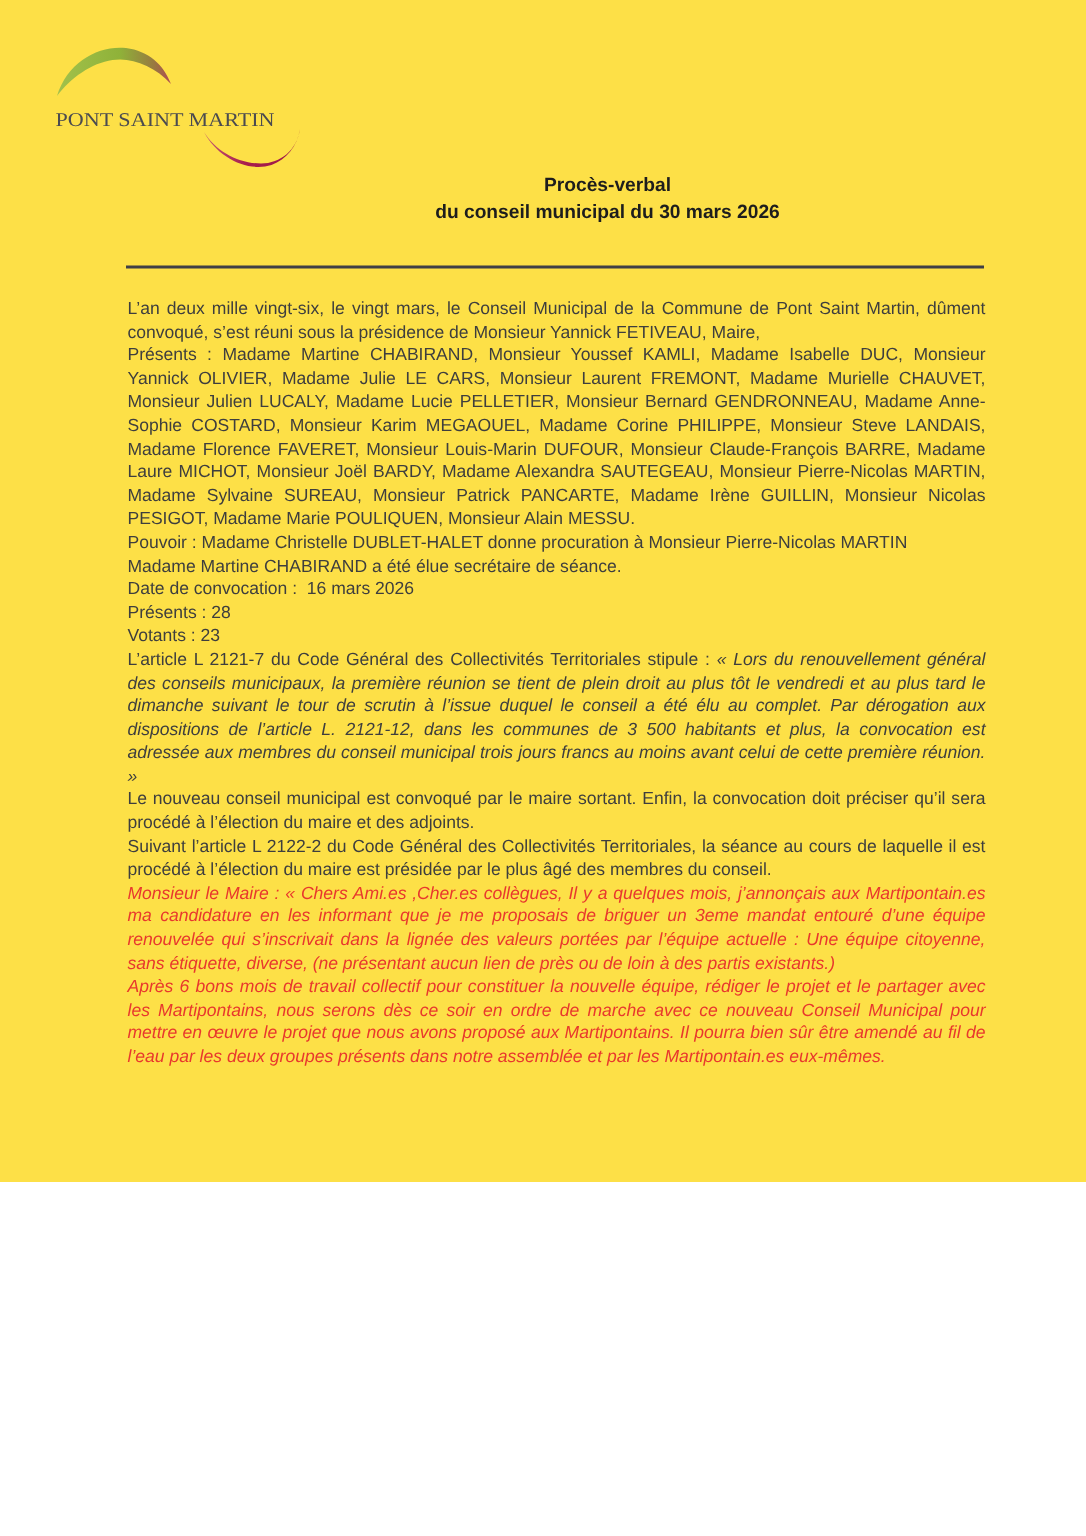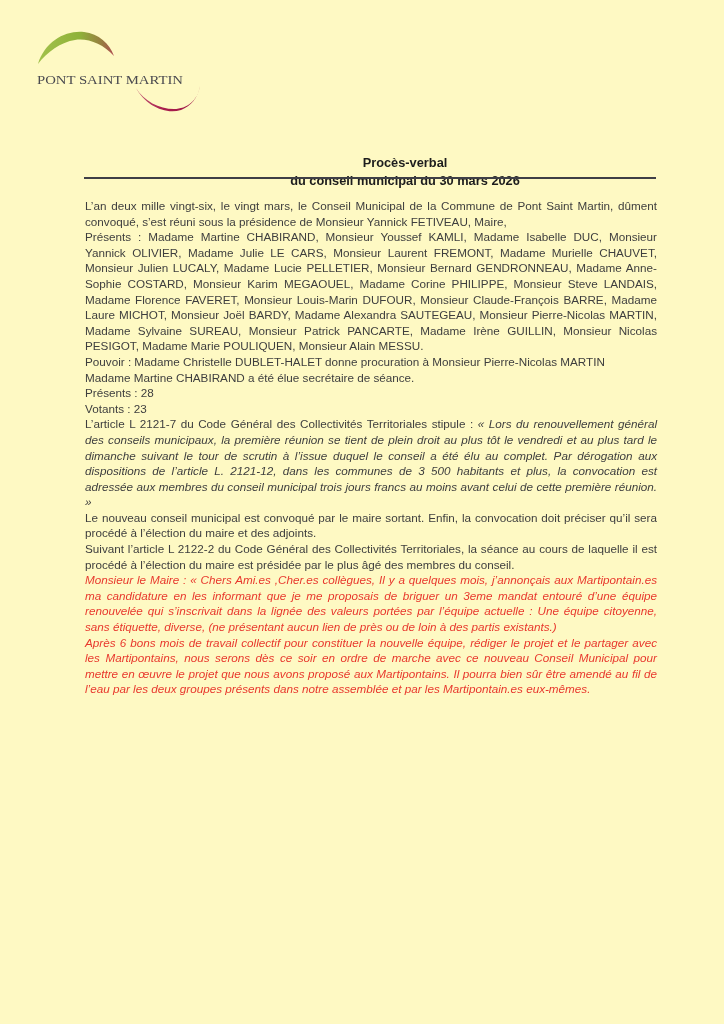--- a/index.html
+++ b/index.html
@@ -1,21 +1,21 @@
 <!DOCTYPE html>
 <html><head>
 <meta charset="utf-8">
 <style>
   * { margin: 0; padding: 0; box-sizing: border-box; }
   html, body { background: #ffffff; }
   .page {
     position: relative;
     width: 724px;
-    height: 1024px;
-    background: #fef9c3;
+    height: 788px;
+    background: #fde047;
     font-family: "Liberation Sans", "DejaVu Sans", sans-serif;
     color: #3e3e3e;
     overflow: hidden;
   }
   
   .logo {
     position: absolute;
     left: 32px;
     top: 28px;
     width: 178px;
@@ -31,21 +31,20 @@
   .title-block {
     position: absolute;
     left: 155px;
     top: 114px;
     width: 500px;
     text-align: center;
     font-weight: bold;
     font-size: 12.8px;
     line-height: 17.5px;
     color: #1d1d1d;
-    margin-top: 40px;
   }
   
   .divider {
     position: absolute;
     left: 84px;
     top: 177px;
     width: 572px;
     height: 2px;
     background: #3f3f46;
   }
@@ -124,20 +123,21 @@
   <div class="content">
 
     <p class="p-opening">L’an deux mille vingt-six, le vingt mars, le Conseil Municipal de la Commune de Pont Saint Martin, dûment convoqué, s’est réuni sous la présidence de Monsieur Yannick FETIVEAU, Maire,</p>
 
     <p class="p-presents">Présents : Madame Martine CHABIRAND, Monsieur Youssef KAMLI, Madame Isabelle DUC, Monsieur Yannick OLIVIER, Madame Julie LE CARS, Monsieur Laurent FREMONT, Madame Murielle CHAUVET, Monsieur Julien LUCALY, Madame Lucie PELLETIER, Monsieur Bernard GENDRONNEAU, Madame Anne-Sophie COSTARD, Monsieur Karim MEGAOUEL, Madame Corine PHILIPPE, Monsieur Steve LANDAIS, Madame Florence FAVERET, Monsieur Louis-Marin DUFOUR, Monsieur Claude-François BARRE, Madame Laure MICHOT, Monsieur Joël BARDY, Madame Alexandra SAUTEGEAU, Monsieur Pierre-Nicolas MARTIN, Madame Sylvaine SUREAU, Monsieur Patrick PANCARTE, Madame Irène GUILLIN, Monsieur Nicolas PESIGOT, Madame Marie POULIQUEN, Monsieur Alain MESSU.</p>
 
     <p class="p-pouvoir">Pouvoir : Madame Christelle DUBLET-HALET donne procuration à Monsieur Pierre-Nicolas MARTIN</p>
 
     <p class="p-secretaire">Madame Martine CHABIRAND a été élue secrétaire de séance.</p>
 
+    <p class="p-date">Date de convocation :  16 mars 2026</p>
 
     <div class="p-counts">
       <p>Présents : 28</p>
       <p>Votants : 23</p>
     </div>
 
 
     <p class="p-article"><span>L’article L 2121-7 du Code Général des Collectivités Territoriales stipule : </span><span class="quote">« Lors du renouvellement général des conseils municipaux, la première réunion se tient de plein droit au plus tôt le vendredi et au plus tard le dimanche suivant le tour de scrutin à l’issue duquel le conseil a été élu au complet. Par dérogation aux dispositions de l’article L. 2121-12, dans les communes de 3 500 habitants et plus, la convocation est adressée aux membres du conseil municipal trois jours francs au moins avant celui de cette première réunion. »</span></p>
 
     <p class="p-nouveau">Le nouveau conseil municipal est convoqué par le maire sortant. Enfin, la convocation doit préciser qu’il sera procédé à l’élection du maire et des adjoints.</p>

